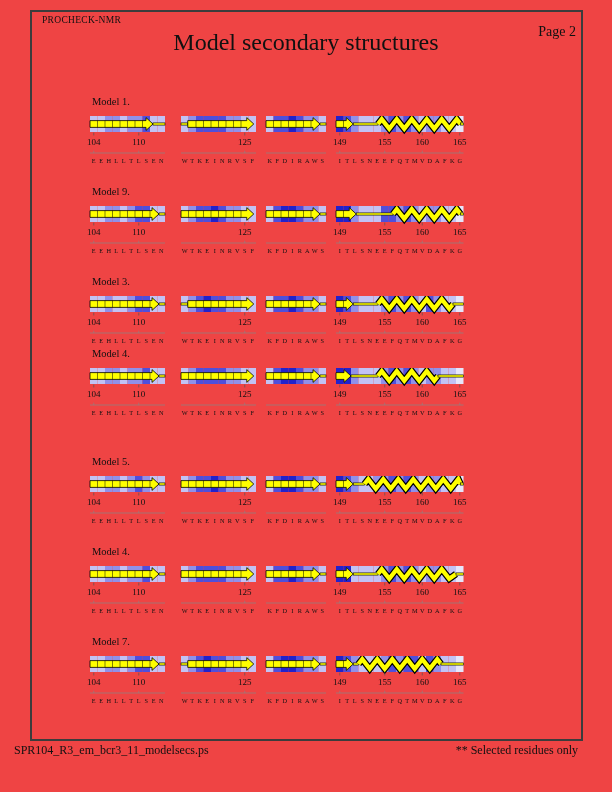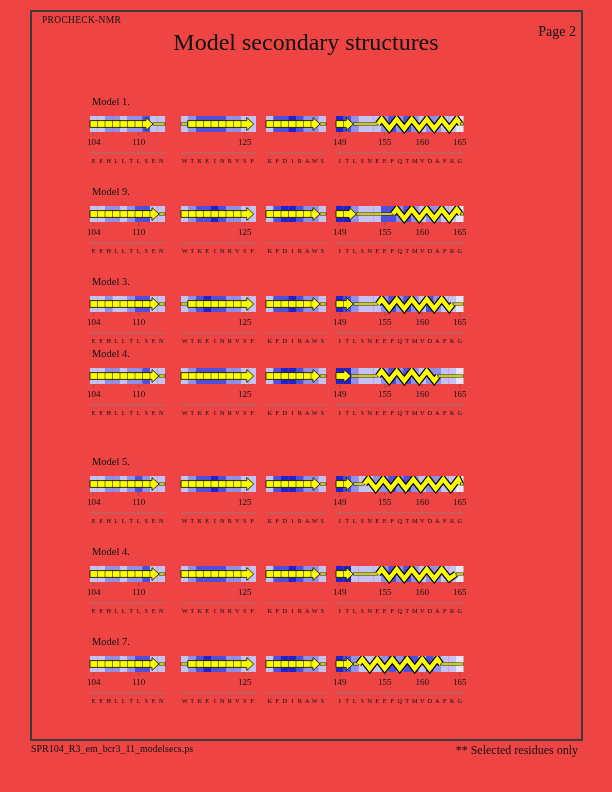--- a/index.html
+++ b/index.html
@@ -8,21 +8,21 @@
   .frame{position:absolute;left:30px;top:10px;width:549px;height:727px;border:2px solid #3c3c3c;}
   .app-label{position:absolute;left:42px;top:15px;font-size:9.5px;letter-spacing:.3px;}
   .page-number{position:absolute;right:36px;top:24px;font-size:14px;}
   .doc-title{position:absolute;left:0;right:0;top:29px;text-align:center;font-size:24px;}
   .doc-subtitle{position:absolute;left:0;right:0;top:56px;text-align:center;font-size:20px;}
   .models{position:absolute;left:0;top:0;width:612px;height:792px;border-radius:8px;}
   .model-row{position:absolute;left:0;width:612px;height:74px;}
   .model-label{position:absolute;left:92px;top:0;font-size:10.5px;}
   svg.seg{position:absolute;top:20px;}
   svg text{font-family:"Liberation Serif",serif;fill:#111;}
-  .footer-left{position:absolute;left:31px;top:743px;font-size:10px;}
+  .footer-left{position:absolute;left:14px;top:743px;font-size:12px;}
   .footer-right{position:absolute;right:34px;top:743px;font-size:12px;}
 </style>
 </head>
 <body>
 
 <div class="page">
   <div class="frame"></div>
 
   <div class="app-label">PROCHECK-NMR</div>
   <div class="page-number">Page  2</div>

